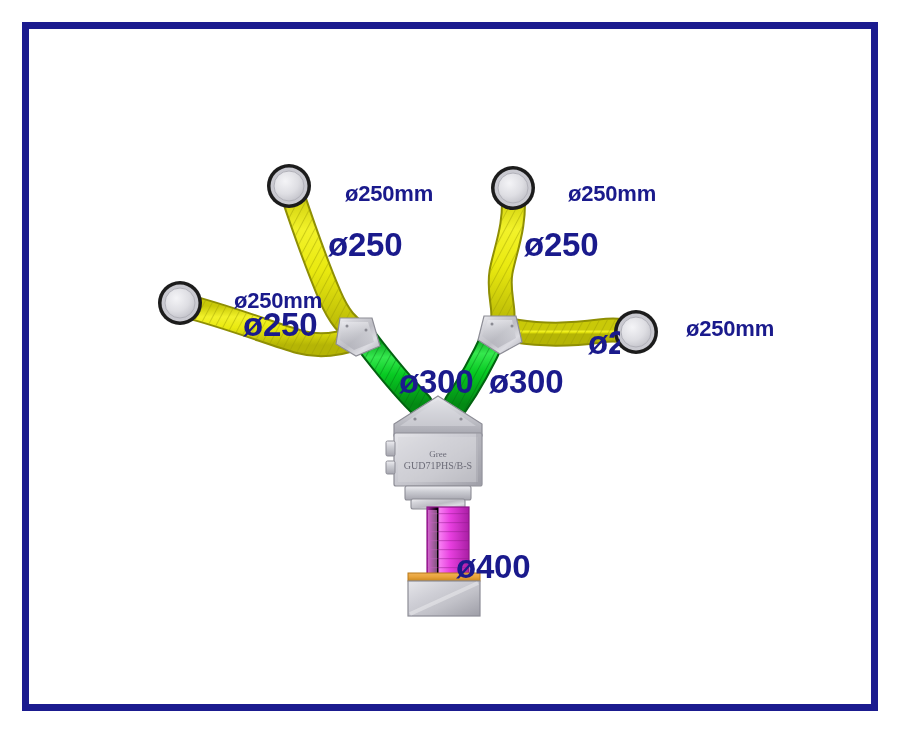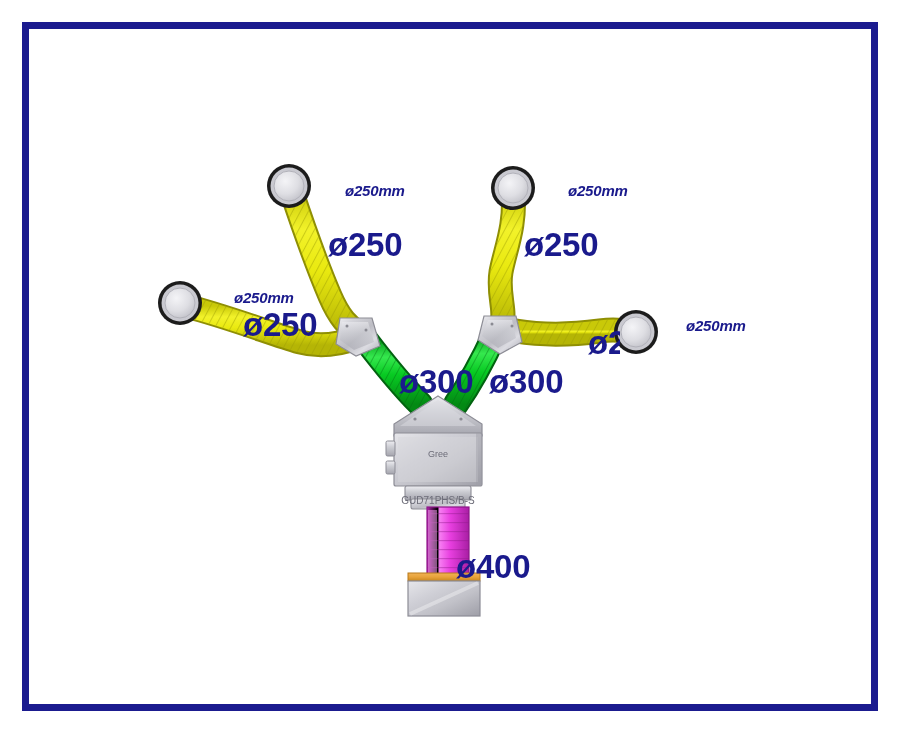--- a/index.html
+++ b/index.html
@@ -11,28 +11,28 @@
   #frame{
     position:absolute;left:22px;top:22px;width:856px;height:689px;
     border:7px solid #1b1b8f;background:#ffffff;box-sizing:border-box;
   }
   #canvas{position:absolute;left:0;top:0;width:900px;height:732px;}
   .lbl{
     position:absolute;color:#1a1a8c;white-space:nowrap;
     font-family:"Liberation Sans",sans-serif;font-weight:bold;
     letter-spacing:-0.2px;line-height:1;
   }
-  .lbl-sm{font-size:15px;font-style:italic;}
+  .lbl-sm{font-size:22px;}
   .lbl-lg{font-size:33px;}
   .unit-txt{
     position:absolute;color:#6c6c78;white-space:nowrap;text-align:center;
-    font-family:Liberation Sans, sans-serif;line-height:1.05;
+    font-family:Liberation Serif, serif;line-height:1.05;
   }
   .unit-brand{font-size:9px;}
-  .unit-model{font-size:10px;margin-top:35px;}
+  .unit-model{font-size:10px;}
   .clip-r{overflow:hidden;}
 </style>
 </head>
 <body>
 
 <div id="stage">
 
   <div id="frame"></div>
 
   <svg id="canvas" viewBox="0 0 900 732">

